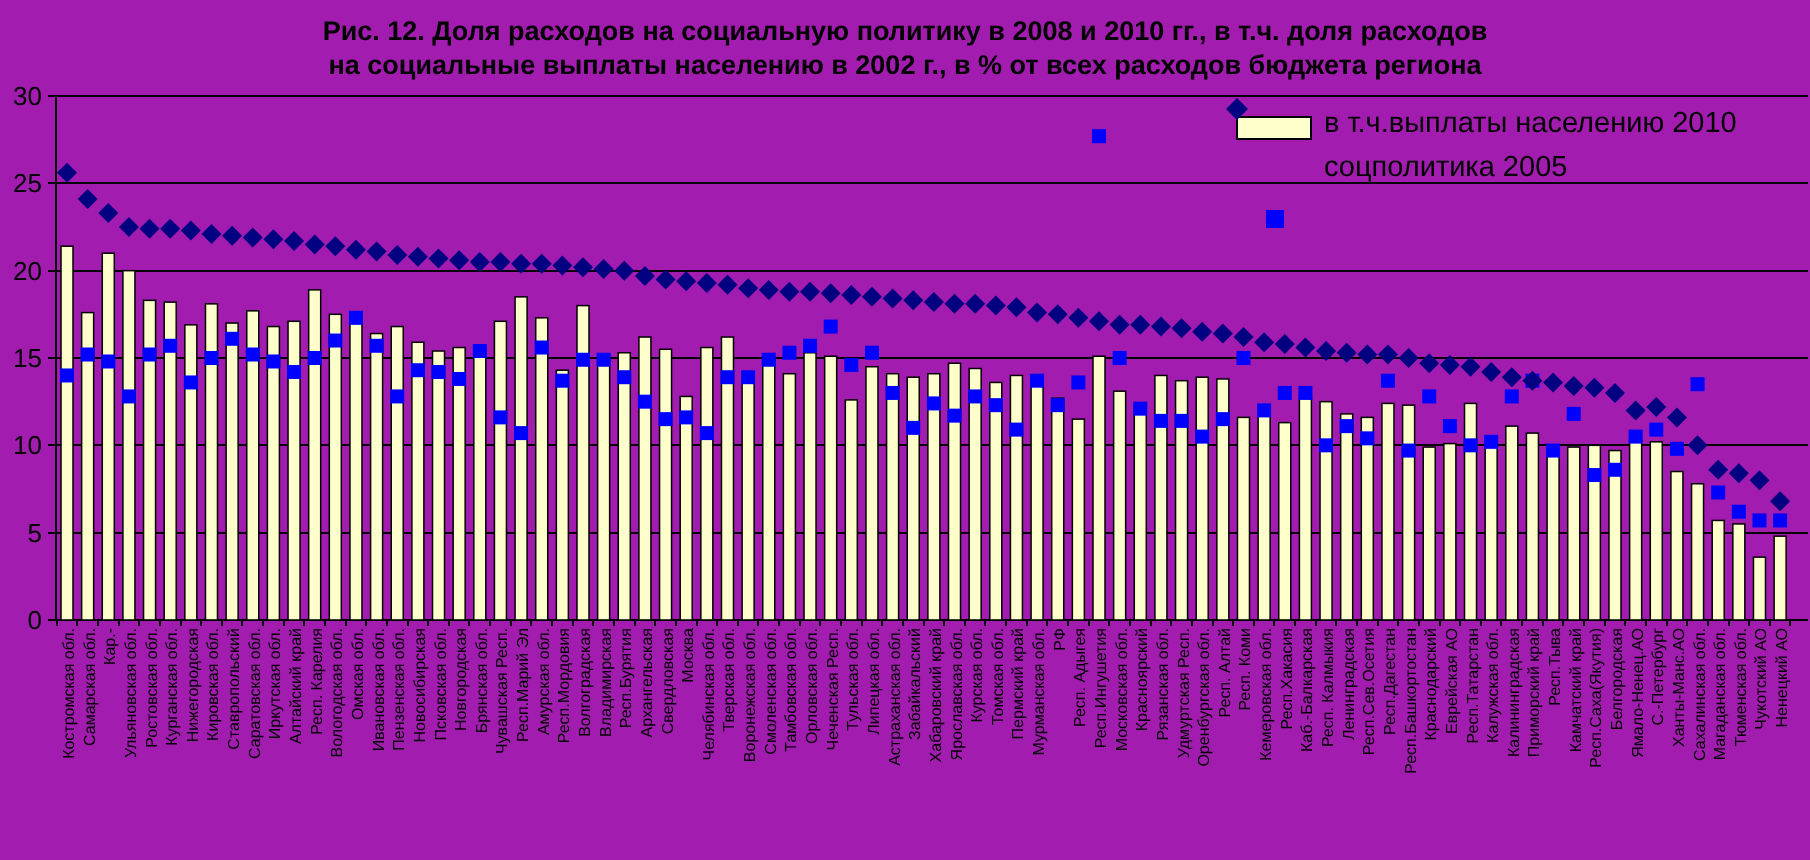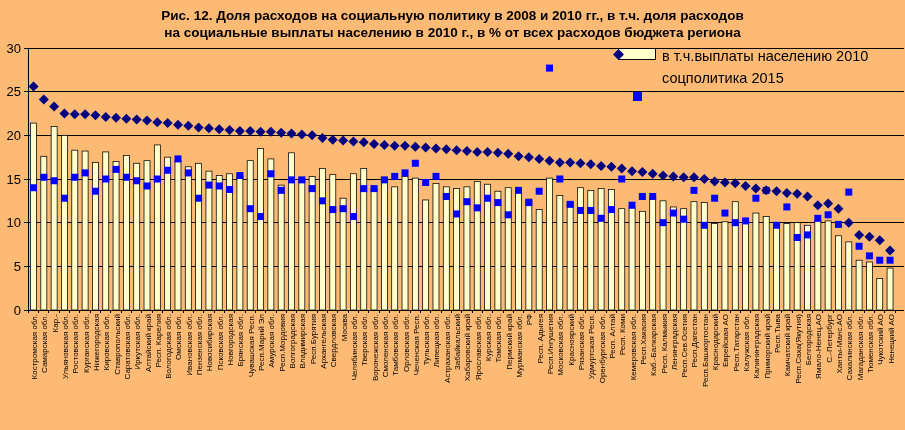--- a/index.html
+++ b/index.html
@@ -1,33 +1,33 @@
 <!DOCTYPE html>
 <html><head>
 <meta charset="utf-8">
 <style>
   html,body { margin:0; padding:0; background:#ffffff; font-family:"Liberation Sans",sans-serif; }
-  .canvas { position:relative; width:905px; height:430px; background:#fdba74; overflow:hidden; }
+  .canvas { position:relative; width:905px; height:430px; background:#a21caf; overflow:hidden; }
   .chart-title { position:absolute; top:7px; left:0; right:0; text-align:center;
                  font-weight:bold; font-size:13.5px; line-height:17px; color:#000; }
   svg { position:absolute; left:0; top:0; }
   .legend { position:absolute; left:612px; top:48px; }
-  .legend-row { display:flex; align-items:flex-start; height:22px; }
+  .legend-row { display:flex; align-items:flex-end; height:22px; }
   .marker-box { width:50px; display:flex; justify-content:center; align-items:center; flex:0 0 50px; }
   .bar-swatch { width:36px; height:10px; background:#FFFFCC; border:1px solid #000; }
   .sq-swatch { width:9px; height:9px; background:#0000FF; }
   .legend-label { font-size:14.5px; color:#000; white-space:nowrap; }
 </style>
 </head>
 <body>
 
 <div class="canvas">
   <div class="chart-title">
     <div>Рис. 12. Доля расходов на социальную политику в 2008 и 2010 гг., в т.ч. доля расходов</div>
-    <div>на социальные выплаты населению в 2010 г., в % от всех расходов бюджета региона</div>
+    <div>на социальные выплаты населению в 2002 г., в % от всех расходов бюджета региона</div>
   </div>
 
   <svg id="plot" width="905" height="430">
       <line x1="28" y1="266.3333333333333" x2="904" y2="266.3333333333333" stroke="#000000" stroke-width="1" shape-rendering="crispEdges"></line>
       <line x1="28" y1="222.66666666666669" x2="904" y2="222.66666666666669" stroke="#000000" stroke-width="1" shape-rendering="crispEdges"></line>
       <line x1="28" y1="179" x2="904" y2="179" stroke="#000000" stroke-width="1" shape-rendering="crispEdges"></line>
       <line x1="28" y1="135.33333333333334" x2="904" y2="135.33333333333334" stroke="#000000" stroke-width="1" shape-rendering="crispEdges"></line>
       <line x1="28" y1="91.66666666666666" x2="904" y2="91.66666666666666" stroke="#000000" stroke-width="1" shape-rendering="crispEdges"></line>
       <line x1="28" y1="48" x2="904" y2="48" stroke="#000000" stroke-width="1" shape-rendering="crispEdges"></line>
       <line x1="28" y1="48" x2="28" y2="310" stroke="#000" stroke-width="1" shape-rendering="crispEdges"></line>
@@ -475,21 +475,21 @@
           <span class="bar-swatch"></span>
         </span>
       <span class="legend-label">в т.ч.выплаты населению 2010</span>
     </div>
     <div class="legend-row">
       <span class="marker-box">
         <svg width="13" height="13">
             <path d="M6.5 1 L12 6.5 L6.5 12 L1 6.5 Z" fill="#000080"></path>
           </svg>
       </span>
-      <span class="legend-label">соцполитика 2015</span>
+      <span class="legend-label">соцполитика 2005</span>
     </div>
     <div class="legend-row">
       <span class="marker-box">
           <span class="sq-swatch"></span>
         </span>
     </div>
   </div>
 </div>
 
 </body></html>

